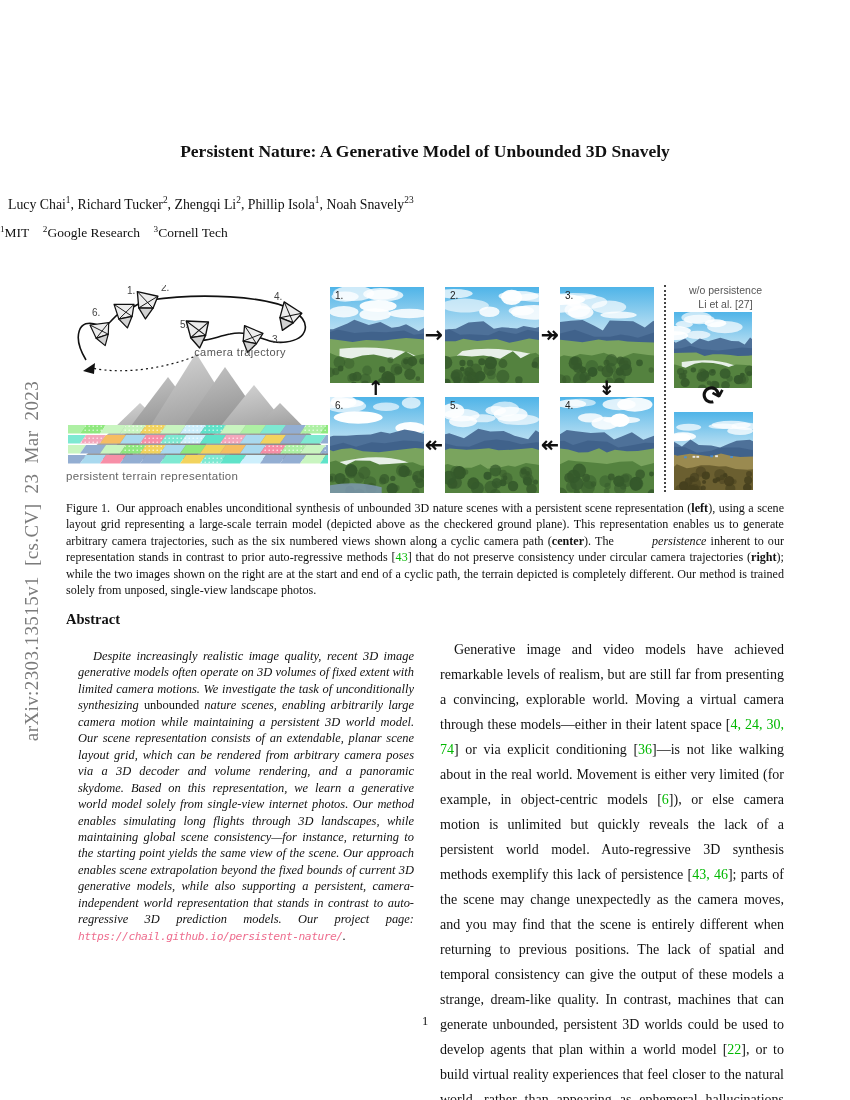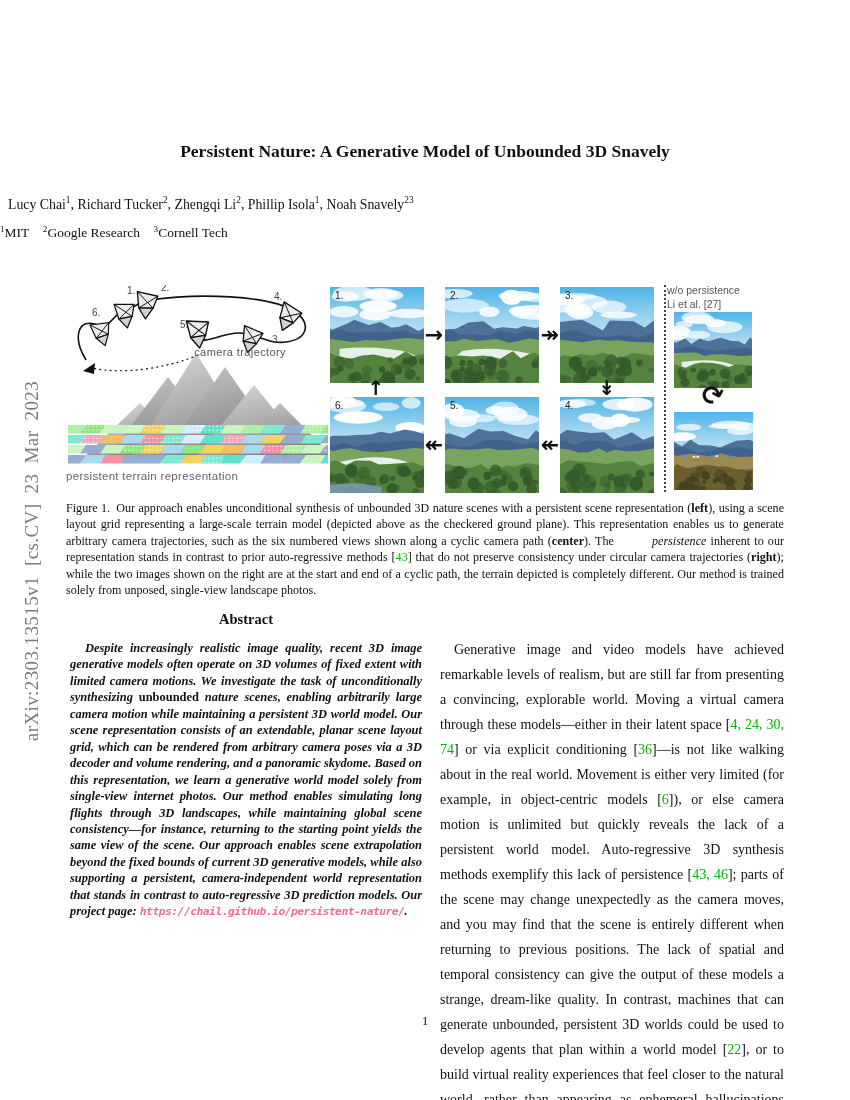--- a/index.html
+++ b/index.html
@@ -36,40 +36,40 @@
 
   .arr{position:absolute;font-family:"DejaVu Sans",sans-serif;font-weight:bold;color:#111;
     transform:translate(-50%,-50%);font-size:22px;line-height:1;}
   #arr-12{left:368px;top:50px;} #arr-23{left:484px;top:50px;}
   #arr-34{left:541px;top:103px;font-size:20px;}
   #arr-45{left:484px;top:160px;} #arr-56{left:368px;top:160px;}
   #arr-61{left:310px;top:103px;font-size:20px;}
 
   .divider{position:absolute;left:598px;top:0;height:207px;border-left:2px dotted #444;}
 
-  .wo-label{position:absolute;left:601px;top:-2px;width:117px;
+  .wo-label{position:absolute;left:601px;top:-2px;width:117px;text-align:center;
     font-family:"Liberation Sans",sans-serif;font-size:10.5px;color:#555;line-height:1.35;}
   .bimg{position:absolute;overflow:hidden;}
   #baseline-start{left:608px;top:27px;width:78px;height:76px;}
   #baseline-end{left:608px;top:127px;width:79px;height:78px;}
   .bimg svg{position:absolute;left:0;top:0;width:100%;height:100%;}
   .loop{position:absolute;left:625px;top:96px;width:40px;text-align:center;font-size:27px;
     font-weight:bold;color:#111;font-family:"DejaVu Sans",sans-serif;
     transform:rotate(118deg);line-height:1;}
 
   
   .caption{position:absolute;left:66px;top:500px;width:718px;font-size:12.1px;
     line-height:16.4px;text-align:justify;}
 
   
-  .abs-head{position:absolute;left:66px;top:611px;width:360px;text-align:center;
+  .abs-head{position:absolute;left:66px;top:611px;width:360px;
     font-size:14.5px;font-weight:bold;}
   .abs-body{position:absolute;left:66px;top:636px;width:360px;font-size:12.45px;
     line-height:16.45px;text-align:justify;font-style:italic;}
-  .abs-body p{margin:4px;text-indent:15px;font-weight:bold;}
+  .abs-body p{margin:12px;text-indent:15px;}
   .intro-head{position:absolute;left:440px;top:610px;width:344px;font-size:14.5px;font-weight:bold;}
   .intro-body{position:absolute;left:440px;top:637px;width:344px;font-size:14px;
     line-height:25px;text-align:justify;}
   .intro-body p{margin:0;text-indent:14px;}
 
   .seg-b{font-weight:bold;}
   .seg-i{font-style:italic;margin-left:34px;}
   .seg-r{font-style:normal;}
   .seg-c{color:var(--cite,#00b800);}
   .seg-l{color:var(--link,#ee6e8f);font-family:"DejaVu Sans Mono",monospace;

